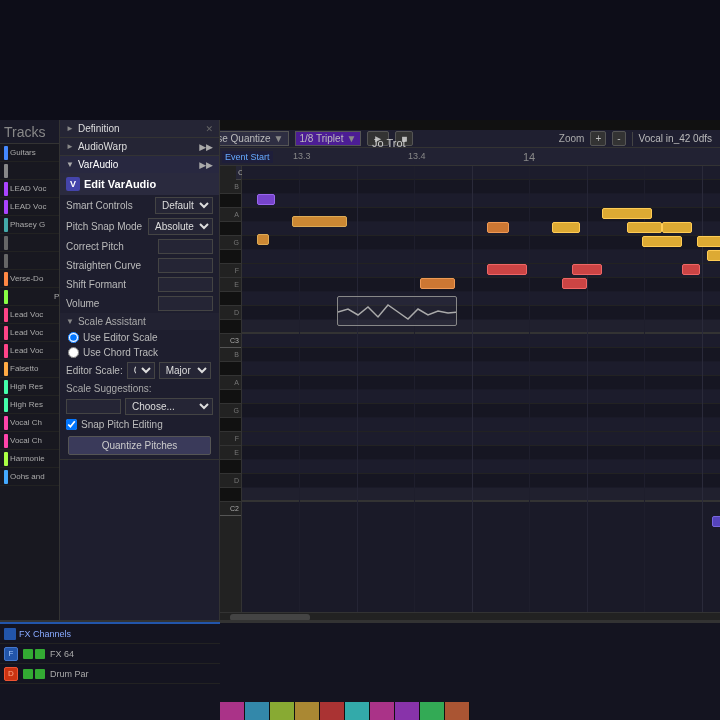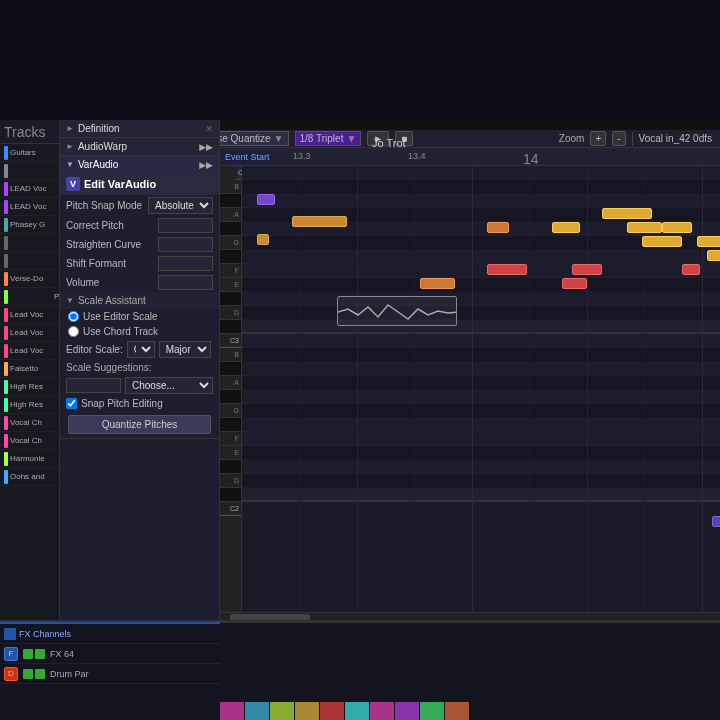--- a/index.html
+++ b/index.html
@@ -470,20 +470,26 @@
         <span style="color:#fff;">VarAudio</span>
         <span style="flex:1"></span>
         <span style="font-size:9px;color:#aaa;">▶▶</span>
       </div>
 
       <div class="edit-varaudio-header">
         <div class="varaudio-icon">V</div>
         <span>Edit VarAudio</span>
       </div>
 
+      <div class="param-row">
+        <span class="param-label">Smart Controls</span>
+        <select class="param-dropdown">
+          <option>Default</option>
+        </select>
+      </div>
 
       <div class="param-row">
         <span class="param-label">Pitch Snap Mode</span>
         <select class="param-dropdown">
           <option>Absolute</option>
         </select>
       </div>
 
 
       <div class="param-row">
@@ -551,21 +557,21 @@
       <button class="quantize-btn">Quantize Pitches</button>
 
     </div>
   </div>
 
   <div class="timeline">
     <div style="position:relative;width:100%;height:100%;">
       <div class="timeline-marker event-start-label" style="left:2px;top:3px;color:#66aaff;font-size:9px;position:absolute;">Event Start</div>
       <div class="timeline-marker" style="left:70px;color:#888;font-size:9px;position:absolute;top:3px;">13.3</div>
       <div class="timeline-marker" style="left:185px;color:#888;font-size:9px;position:absolute;top:3px;">13.4</div>
-      <div class="timeline-marker" style="left:300px;color:#888;font-size:14px;position:absolute;top:3px;">14</div>
+      <div class="timeline-marker" style="left:300px;color:#888;font-size:11px;position:absolute;top:3px;">14</div>
     </div>
   </div>
 
   <div class="piano-roll" style="top:166px;">
 
     <div class="piano-keys">
 
       <div style="position:absolute;top:0;left:16px;right:0;font-size:8px;color:#aaa;padding:2px 2px;border-bottom:1px solid #444;background:#252535;">C4</div>
 
       <div style="position:absolute;top:14px;left:0;right:0;bottom:0;overflow:hidden;">

